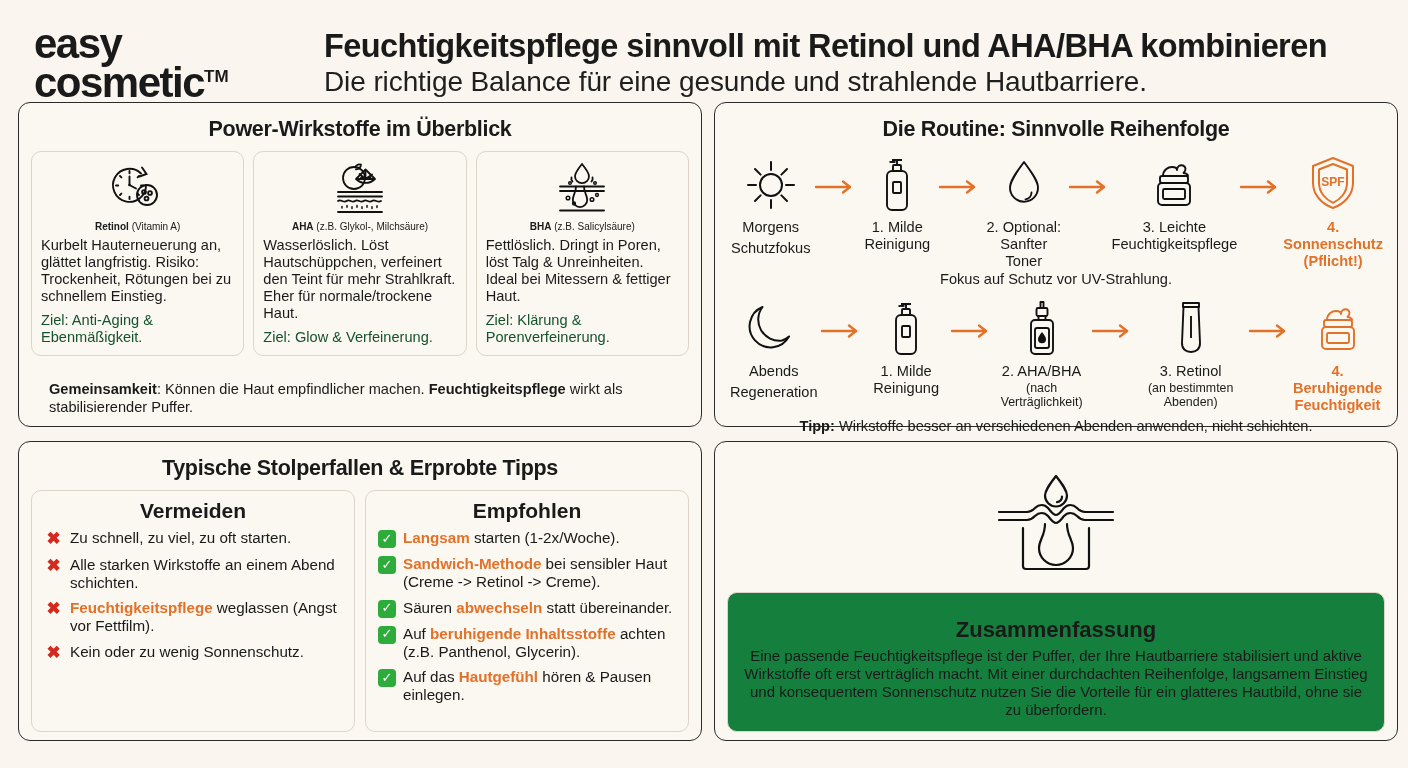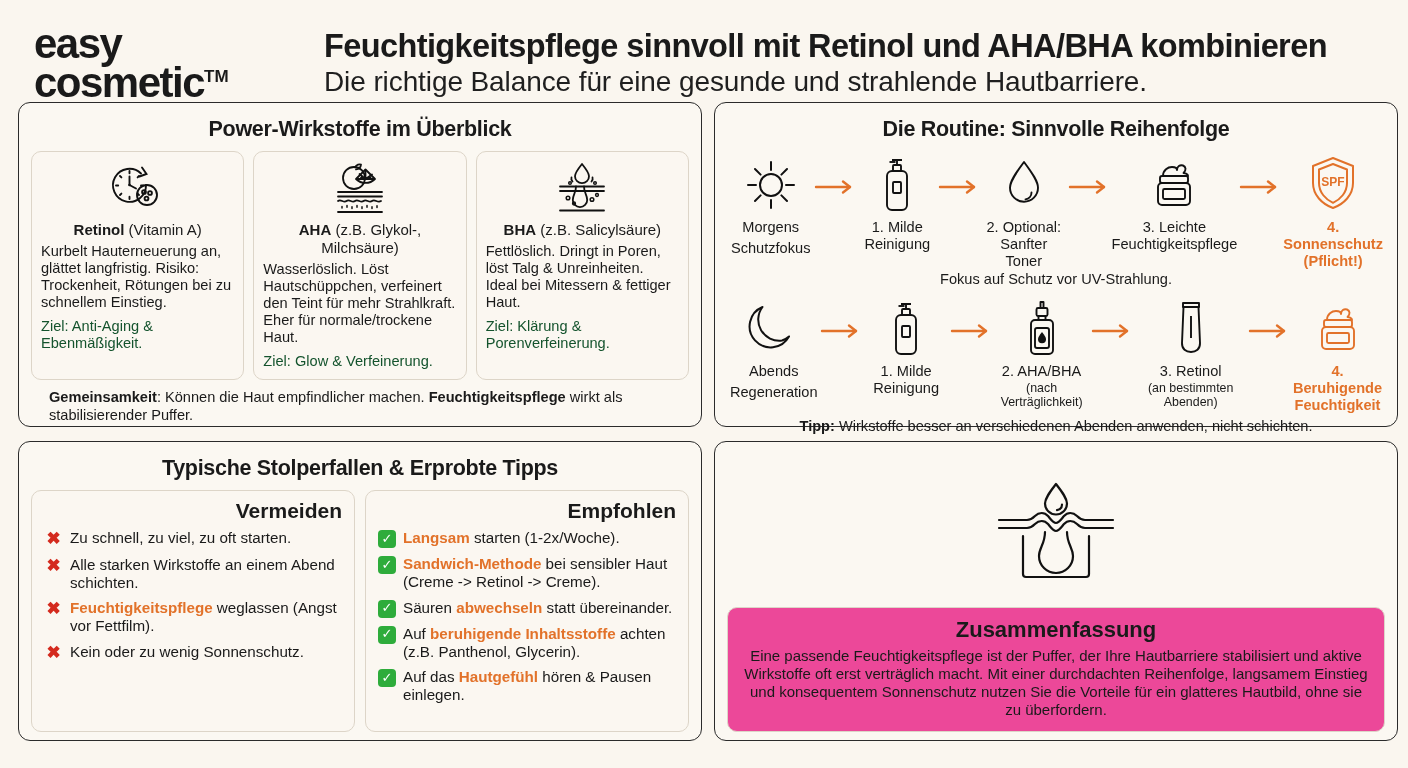--- a/index.html
+++ b/index.html
@@ -30,21 +30,21 @@
   }
   .card-title { text-align: center; font-size: 21.5px; font-weight: 700; letter-spacing: -0.3px; margin: 4px 0 9px; }
 
   
   .ingredients { display: grid; grid-template-columns: 1fr 1fr 1fr; gap: 9px; }
   .ing {
     border: 1.2px solid #ddd5c8; border-radius: 10px; background: #fbf7f1;
     padding: 8px 9px 9px; display: flex; flex-direction: column; align-items: center;
   }
   .ing-icon { height: 58px; display: flex; align-items: center; justify-content: center; margin-bottom: 3px; }
-  .ing-name { font-size: 15px; text-align: center; margin-bottom: 4px; line-height: 1.2; }
+  .ing-name { font-size: 10px; text-align: center; margin-bottom: 4px; line-height: 1.2; }
   .ing-name b { font-weight: 700; }
   .ing-desc { font-size: 14.6px; line-height: 1.17; width: 100%; }
   .ing-goal { font-size: 14.6px; line-height: 1.17; font-weight: 400; color: #14532d; margin-top: 7px; width: 100%; }
   .common { text-align: left; font-size: 14.6px; line-height: 1.2; margin-top: auto; padding: 9px 18px 2px; }
   .common b { font-weight: 700; }
 
   
   .routine-row { display: flex; align-items: flex-start; justify-content: center; gap: 0; padding: 4px 2px 0; }
   .step { display: flex; flex-direction: column; align-items: center; text-align: center; }
   .step-icon { height: 60px; display: flex; align-items: center; justify-content: center; }
@@ -53,35 +53,35 @@
   .step-label.accent { color: #e2722a; font-weight: 700; }
   .step-sub { font-size: 12.4px; line-height: 1.15; margin-top: 1px; }
   .arrow { flex: 0 0 auto; padding-top: 24px; }
   .routine-note { text-align: center; font-size: 14.6px; margin: 2px 0 8px; }
   .routine-note.tip { margin-top: auto; padding-top: 4px; }
   .routine-note b { font-weight: 700; }
 
   
   .tips { display: grid; grid-template-columns: 1fr 1fr; gap: 10px; flex: 1; }
   .tip-box { border: 1.2px solid #ddd5c8; border-radius: 10px; background: #fbf7f1; padding: 8px 12px 10px; }
-  .tip-title { text-align: right; font-size: 21px; font-weight: 700; margin-bottom: 6px; }
+  .tip-title { text-align: center; font-size: 21px; font-weight: 700; margin-bottom: 6px; }
   .tip-list { list-style: none; }
   .tip-list li { display: flex; gap: 7px; align-items: flex-start; font-size: 15.2px; line-height: 1.2; margin-bottom: 7px; }
   .mark { flex: 0 0 auto; width: 19px; text-align: center; font-size: 17px; line-height: 1.15; }
   .mark.x { color: #d42a1e; font-weight: 700; }
   .mark.check {
     background: #2eac3b; color: #fff; border-radius: 4px; width: 18px; height: 18px;
     font-size: 13px; display: inline-flex; align-items: center; justify-content: center; margin-top: 1px;
   }
   .hl { color: #e2722a; font-weight: 700; }
 
   
   .summary-card { align-items: center; justify-content: flex-start; }
   .sum-icon { flex: 1; display: flex; align-items: center; justify-content: center; width: 100%; }
-  .sum-box { border: 1.2px solid #ddd5c8; border-radius: 10px; background: #ec4899; padding: 9px 16px 12px; width: 100%; }
+  .sum-box { border: 1.2px solid #ddd5c8; border-radius: 10px; background: #15803d; padding: 24px 16px 12px; width: 100%; }
   .sum-title { text-align: center; font-size: 22px; font-weight: 700; margin-bottom: 4px; }
   .sum-text { text-align: center; font-size: 15px; line-height: 1.2; }
 
   svg { display: block; }
 </style>
 </head>
 <body>
 
 <div class="page">
 

